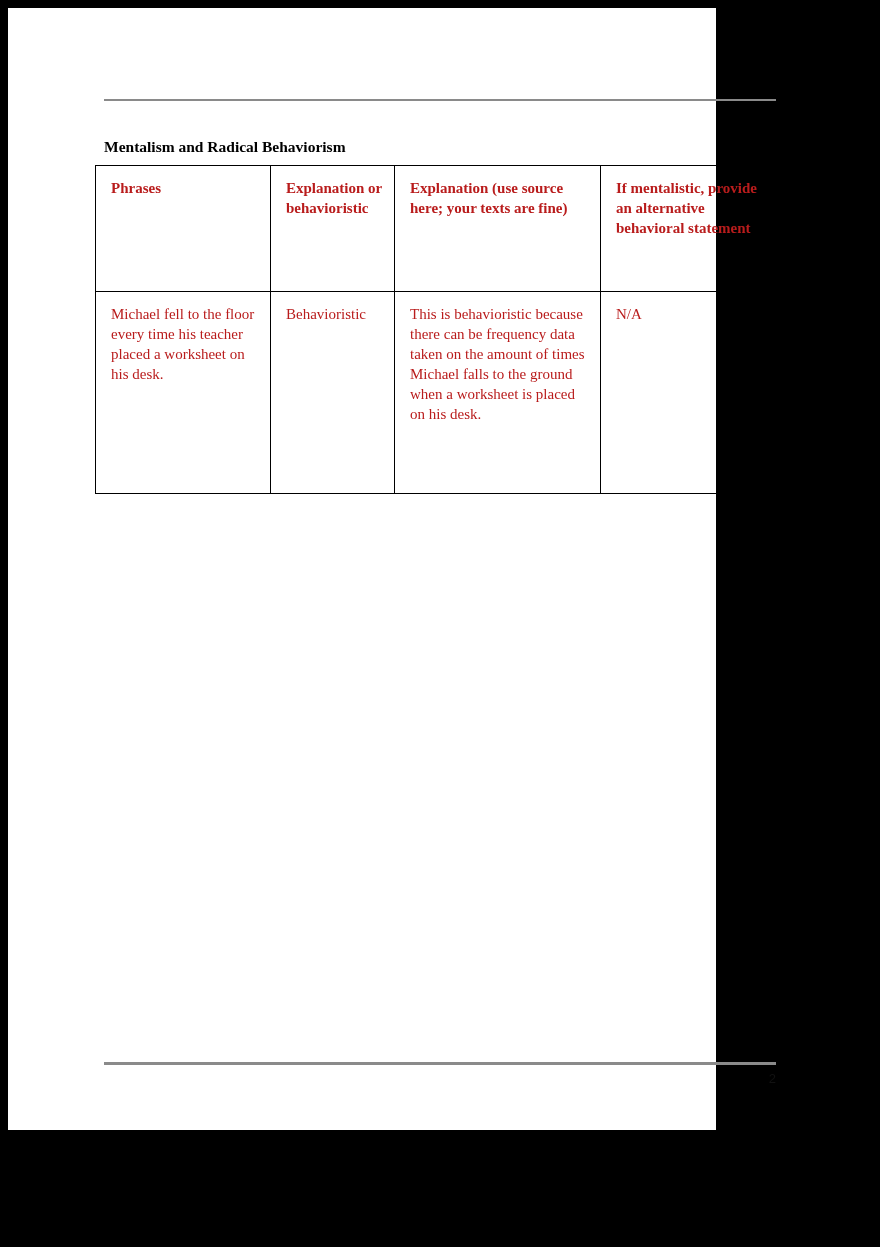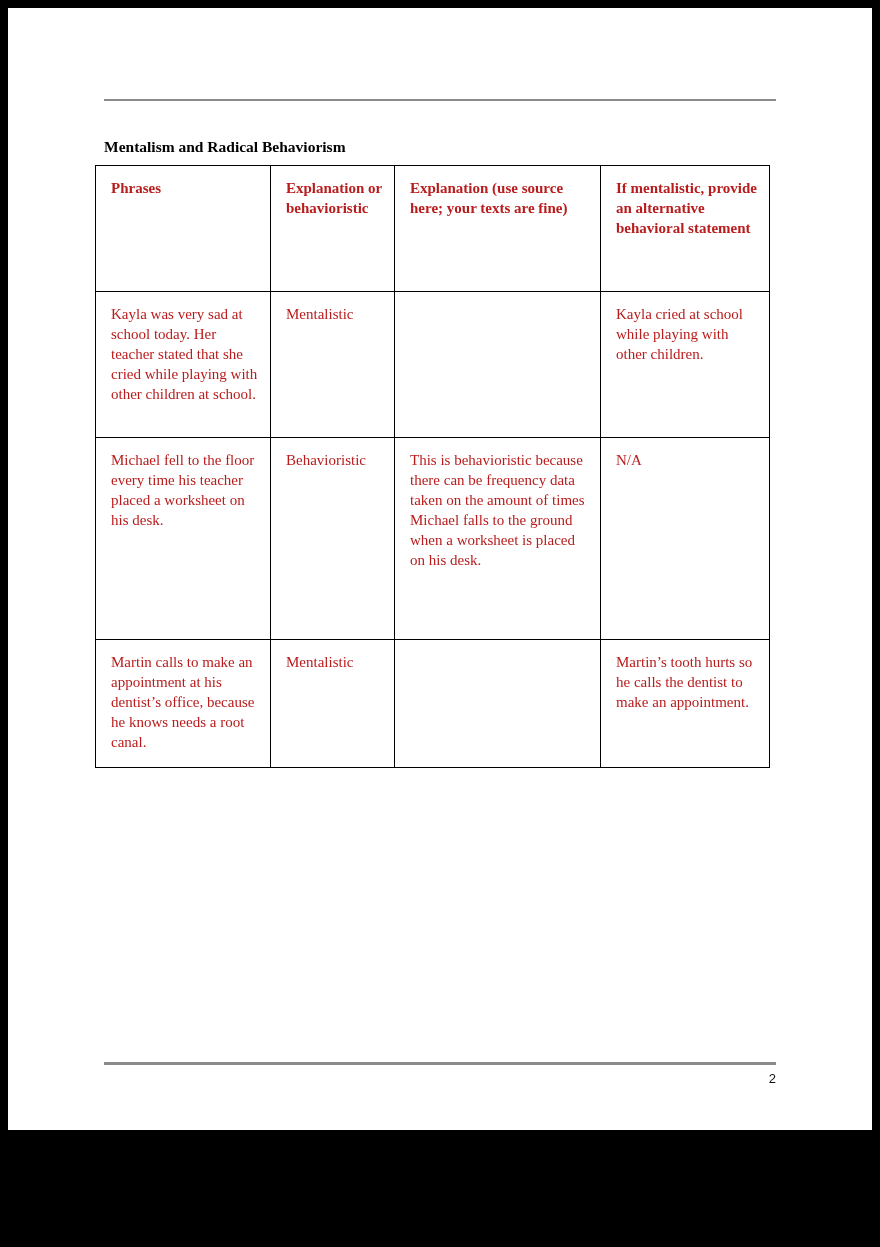--- a/index.html
+++ b/index.html
@@ -6,21 +6,21 @@
   html, body {
     width: 880px;
     height: 1247px;
     background: #000000;
     font-family: "Liberation Serif", serif;
   }
   .page {
     position: absolute;
     left: 8px;
     top: 8px;
-    width: 864px;
+    width: 708px;
     height: 1122px;
     background: #ffffff;
     color: #111111;
   }
   .header-rule {
     position: absolute;
     left: 96px;
     top: 91px;
     width: 672px;
     height: 2px;
@@ -102,37 +102,25 @@
     </colgroup>
     <thead>
       <tr class="row-header">
         <th>Phrases</th>
         <th>Explanation or behavioristic</th>
         <th>Explanation (use source here; your texts are fine)</th>
         <th>If mentalistic, provide an alternative behavioral statement</th>
       </tr>
     </thead>
     <tbody>
-      <tr class="row-1">
-        <td>Kayla was very sad at school today. Her teacher stated that she cried while playing with other children at school.</td>
-        <td>Mentalistic</td>
-        <td></td>
-        <td>Kayla cried at school while playing with other children.</td>
-      </tr>
       <tr class="row-2">
         <td>Michael fell to the floor every time his teacher placed a worksheet on his desk.</td>
         <td>Behavioristic</td>
         <td>This is behavioristic because there can be frequency data taken on the amount of times Michael falls to the ground when a worksheet is placed on his desk.</td>
         <td>N/A</td>
-      </tr>
-      <tr class="row-3">
-        <td>Martin calls to make an appointment at his dentist’s office, because he knows needs a root canal.</td>
-        <td>Mentalistic</td>
-        <td></td>
-        <td>Martin’s tooth hurts so he calls the dentist to make an appointment.</td>
       </tr>
     </tbody>
   </table>
 
   <div class="footer-rule"></div>
 
   <div class="page-number">2</div>
 
 </div>
 

